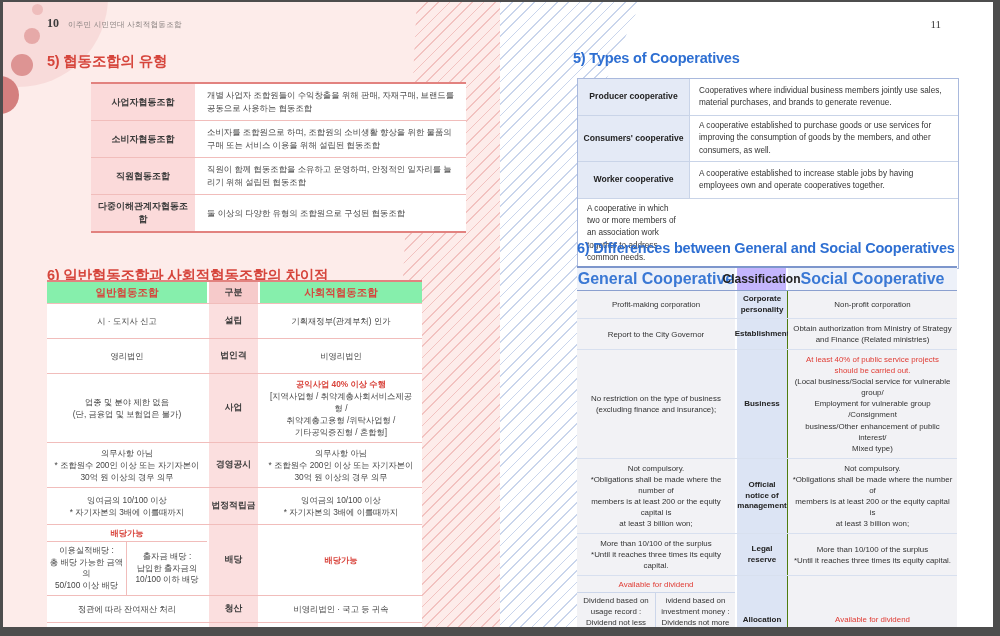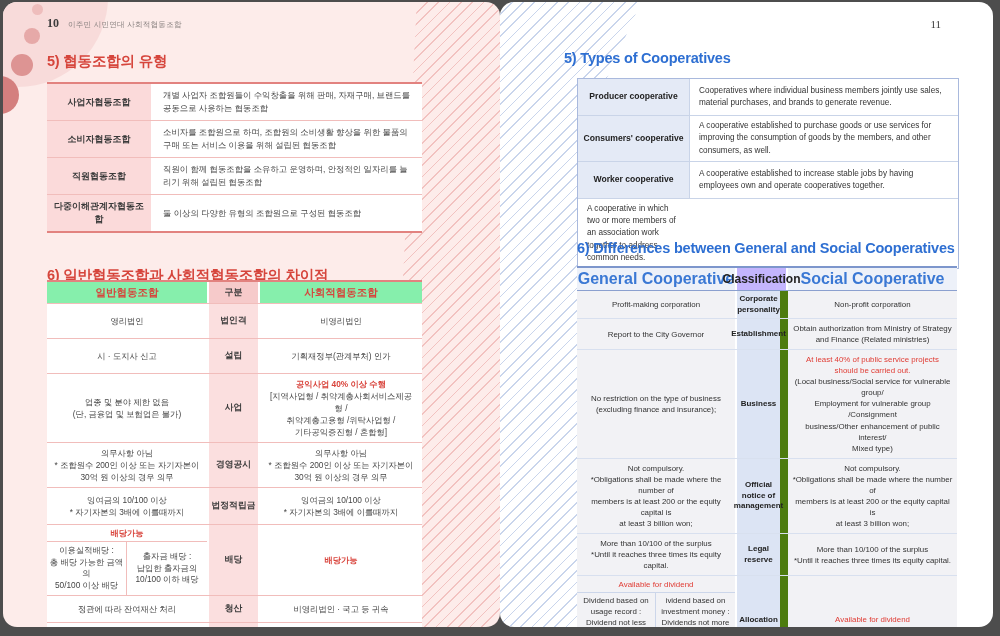--- a/index.html
+++ b/index.html
@@ -1,20 +1,20 @@
 <!DOCTYPE html>
 <html><head>
 <meta charset="utf-8">
 <style>
   html,body{margin:0;padding:0;}
   body{font-family:"Liberation Sans","DejaVu Sans",sans-serif;}
   #frame{position:relative;width:1000px;height:636px;background:#4d4d4d;overflow:hidden;}
   #spread{position:absolute;left:3px;top:2px;width:990px;height:625px;display:flex;overflow:hidden;}
   
-  .page{position:relative;overflow:hidden;border-radius:14px;}
+  .page{position:relative;overflow:hidden;}
   #page-left{width:497px;background:#fdecea;}
   #page-right{width:493px;background:#ffffff;}
   
   .stripes{position:absolute;top:0;bottom:0;z-index:0;}
   #stripes-left{right:0;width:130px;
     background:repeating-linear-gradient(135deg,#f2c2c0 0,#f2c2c0 1.2px,transparent 1.2px,transparent 8px);
     clip-path:polygon(36% 0,100% 0,100% 100%,12% 100%);}
   #stripes-right{left:0;width:150px;
     background:repeating-linear-gradient(135deg,#c9d5ec 0,#c9d5ec 1.2px,transparent 1.2px,transparent 8px);
     clip-path:polygon(0 0,94% 0,53% 22%,53% 88%,82% 100%,0 100%);}
@@ -65,21 +65,21 @@
   .et2{border-top:2px solid #7d96cc;border-bottom:2px solid #7d96cc;}
   .et2-row{display:grid;grid-template-columns:158px 53px 1fr;border-bottom:1px solid #d8e0ef;}
   .et2-row:last-child{border-bottom:none;}
   .et2-head{background:#edf1f9;min-height:22px;border-bottom:1.5px solid #8ba0cf;}
   .et2-head .hcell{display:flex;align-items:center;justify-content:center;font-weight:bold;}
   .et2-head .side{font-size:16px;color:#3a78d4;}
   .et2-head .mid{font-size:12px;color:#222;border-left:2px solid #fff;border-right:2px solid #fff;background:#c4b5fd;}
   .ec{background:#f2f2f5;display:flex;flex-direction:column;align-items:center;justify-content:center;text-align:center;
     font-size:7.9px;color:#333;line-height:1.4;padding:4px 4px;}
   .emid{background:#dce4f4;display:flex;align-items:center;justify-content:center;text-align:center;
-    font-weight:bold;font-size:8px;color:#222;border-left:2px solid #fff;border-right:8px solid #4d7c0f;padding:2px;line-height:1.3;}
+    font-weight:bold;font-size:8px;color:#222;border-left:2px solid #fff;border-right:1px solid #4d7c0f;padding:2px;line-height:1.3;}
   .eredtxt{color:#e03b33;}
   .esplit{padding:0;align-items:stretch;}
   .esplit .top{border-bottom:1px solid #ccd6ea;display:flex;align-items:center;justify-content:center;min-height:16px;}
   .esplit .bot{display:grid;grid-template-columns:1fr 1fr;flex:1;}
   .esplit .bot > div{display:flex;align-items:center;justify-content:center;text-align:center;padding:3px 2px;line-height:1.35;}
   .esplit .bot > div:first-child{border-right:1px solid #ccd6ea;}
 </style>
 </head>
 <body>
 
@@ -97,21 +97,21 @@
       <div class="dot" style="left:-22px;top:74px;width:38px;height:38px;background:#d47f7e;"></div>
     </div>
 
     <div class="runhead">
       <span class="pgnum">10</span>
       <span class="runtext">이주민 시민연대 사회적협동조합</span>
     </div>
 
     <div class="title red" style="top:50px;left:44px;">5) 협동조합의 유형</div>
 
-    <div class="ktable" style="top:80px;">
+    <div class="ktable" style="top:80px;margin-left:44px;">
       <div class="kt1-row">
         <div class="kt1-label">사업자협동조합</div>
         <div class="kt1-desc">개별 사업자 조합원들이 수익창출을 위해 판매, 자재구매, 브랜드를 공동으로 사용하는 협동조합</div>
       </div>
       <div class="kt1-row">
         <div class="kt1-label">소비자협동조합</div>
         <div class="kt1-desc">소비자를 조합원으로 하며, 조합원의 소비생활 향상을 위한 물품의 구매 또는 서비스 이용을 위해 설립된 협동조합</div>
       </div>
       <div class="kt1-row">
         <div class="kt1-label">직원협동조합</div>
@@ -125,28 +125,28 @@
 
     <div class="title red" style="top:264px;left:44px;">6) 일반협동조합과 사회적협동조합의 차이점</div>
 
     <div class="ktable" style="top:278px;">
       <div class="kt2-row kt2-head">
         <div class="hcell side">일반협동조합</div>
         <div class="hcell mid">구분</div>
         <div class="hcell side">사회적협동조합</div>
       </div>
       <div class="kt2-row" style="min-height:34px;">
+        <div class="kc pre">시 · 도지사 신고</div>
+        <div class="kmid">설립</div>
+        <div class="kc pre">기획재정부(관계부처) 인가</div>
+      </div>
+      <div class="kt2-row" style="min-height:34px;">
         <div class="kc pre">영리법인</div>
         <div class="kmid">법인격</div>
         <div class="kc pre">비영리법인</div>
-      </div>
-      <div class="kt2-row" style="min-height:34px;">
-        <div class="kc pre">시 · 도지사 신고</div>
-        <div class="kmid">설립</div>
-        <div class="kc pre">기획재정부(관계부처) 인가</div>
       </div>
       <div class="kt2-row" style="min-height:62px;">
         <div class="kc pre">업종 및 분야 제한 없음
 (단, 금융업 및 보험업은 불가)</div>
         <div class="kmid">사업</div>
         <div class="kc">
           <div class="redtxt pre">공익사업 40% 이상 수행</div>
           <div class="pre">[지역사업형 / 취약계층사회서비스제공형 /
 취약계층고용형 /위탁사업형 /
 기타공익증진형 / 혼합형]</div>
@@ -198,21 +198,21 @@
 장부, 서류 등 검사 인가 요건 위반 시 인가 취소</div>
       </div>
     </div>
   </div>
 
   <div class="page" id="page-right">
     <div class="stripes" id="stripes-right"></div>
 
     <div class="pgnum-right">11</div>
 
-    <div class="title blue" style="top:48px;left:64px;">5) Types of Cooperatives</div>
+    <div class="title blue" style="top:48px;left:73px;">5) Types of Cooperatives</div>
 
     <div class="etable et1" style="top:76px;">
       <div class="et1-row">
         <div class="et1-label pre">Producer cooperative</div>
         <div class="et1-desc">Cooperatives where individual business members jointly use sales, material purchases, and brands to generate revenue.</div>
       </div>
       <div class="et1-row">
         <div class="et1-label pre">Consumers' cooperative</div>
         <div class="et1-desc">A cooperative established to purchase goods or use services for improving the consumption of goods by the members, and other consumers, as well.</div>
       </div>

